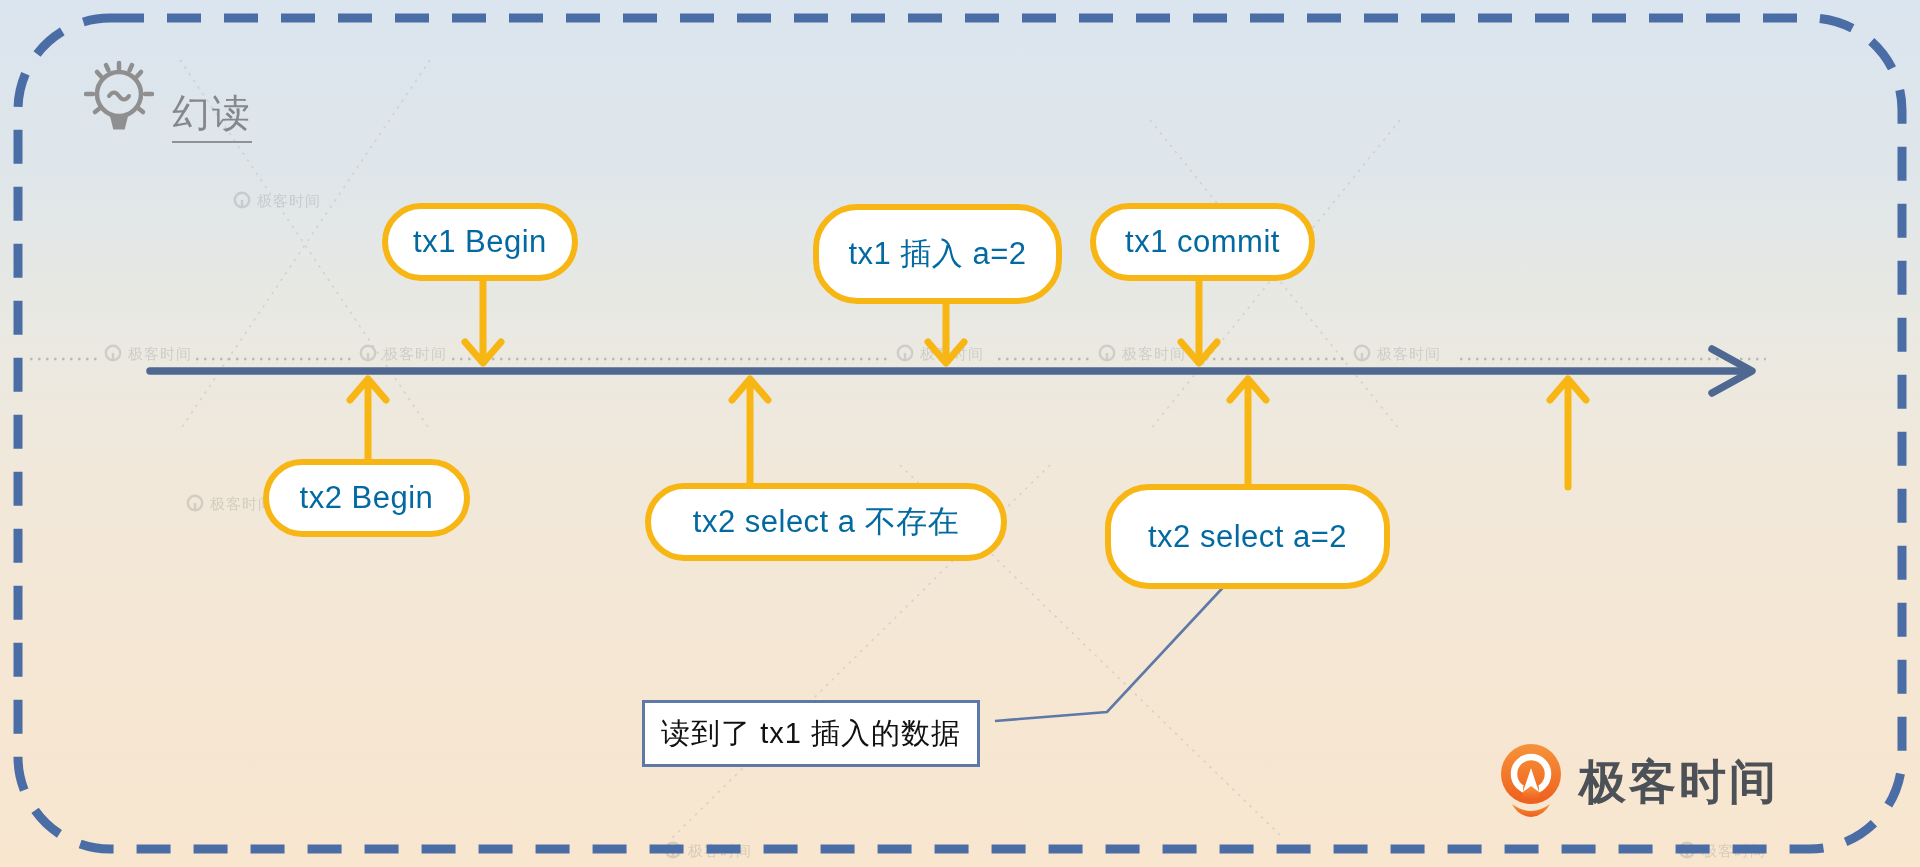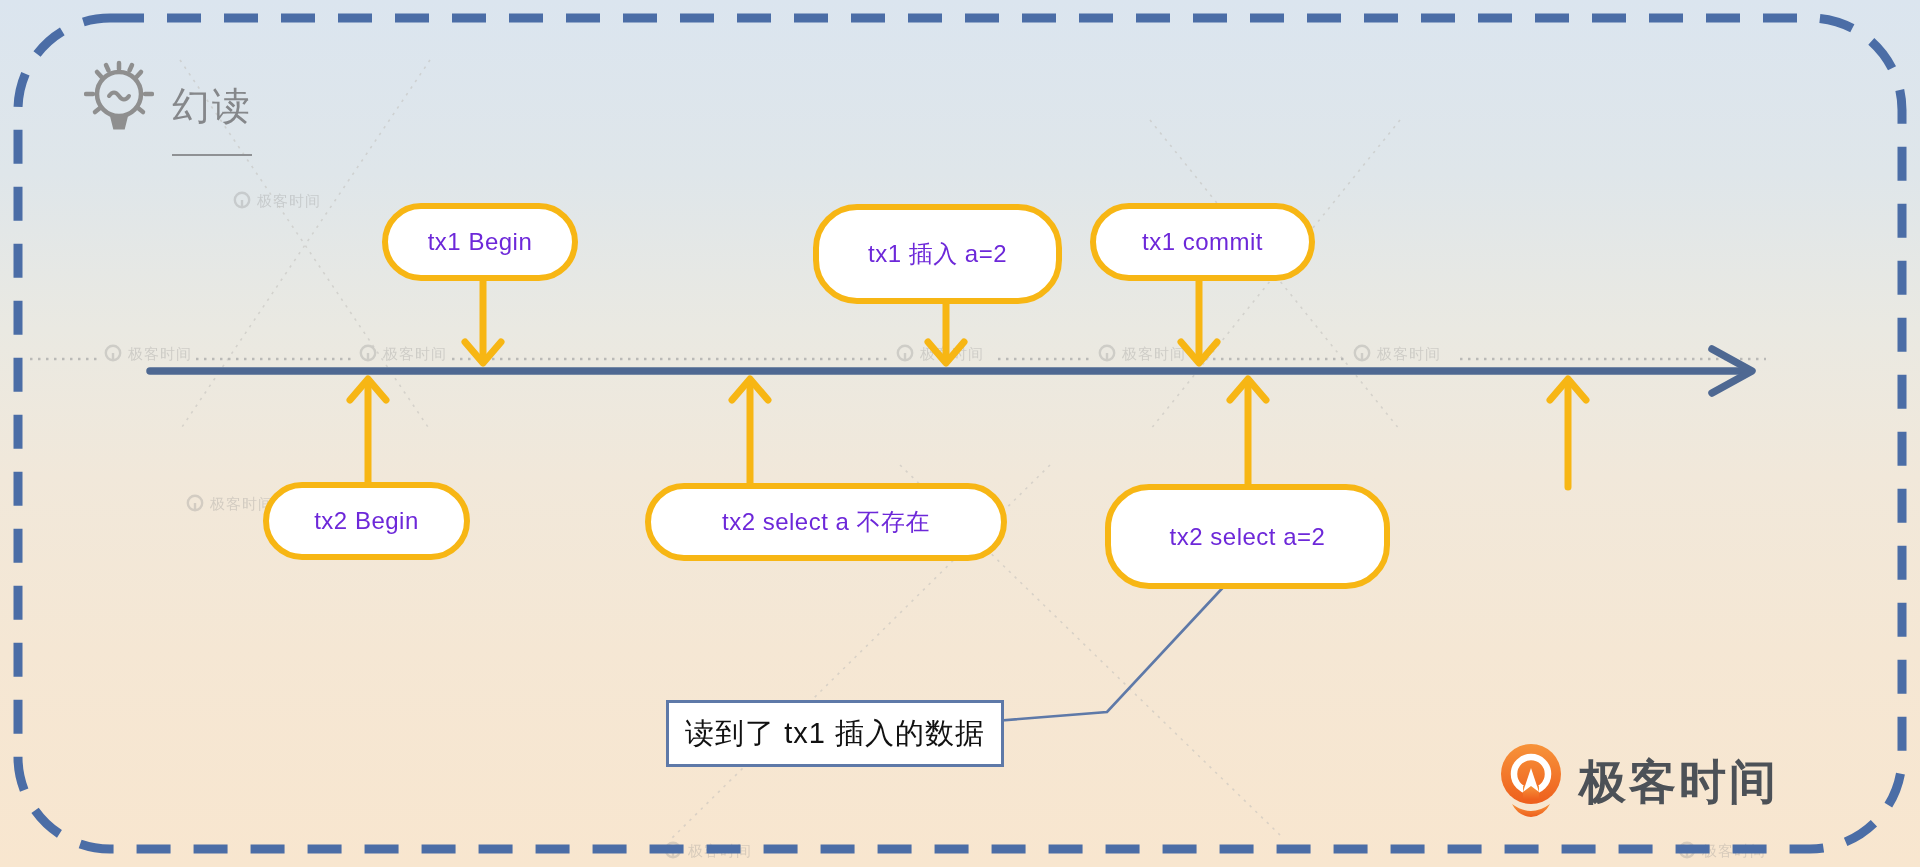--- a/index.html
+++ b/index.html
@@ -7,38 +7,38 @@
   #canvas{
     position:relative;width:1920px;height:867px;overflow:hidden;
     background:linear-gradient(180deg,#dbe5ef 0%,#dfe6ea 20%,#eae9e2 38%,#f1e8da 55%,#f5e7d4 75%,#f8e6cf 100%);
   }
   .layer{position:absolute;left:0;top:0;width:1920px;height:867px;}
   svg.overlay{z-index:2;pointer-events:none;}
 
   
   .header{position:absolute;left:84px;top:60px;display:flex;align-items:flex-start;z-index:3;}
   .header .title{
-    margin-left:18px;margin-top:21px;font-size:38px;color:#85878a;
-    border-bottom:2px solid #8f9194;padding-bottom:22px;letter-spacing:2px;
+    margin-left:18px;margin-top:28px;font-size:38px;color:#85878a;
+    border-bottom:2px solid #8f9194;padding-bottom:2px;letter-spacing:2px;
   }
 
   
   .pill{
     position:absolute;z-index:3;box-sizing:border-box;
     background:#ffffff;border:6px solid #f7b614;border-radius:44px;
     display:flex;align-items:center;justify-content:center;
-    font-size:24px;color:#6d28d9;letter-spacing:0.5px;white-space:nowrap;
+    font-size:31px;color:#0369a1;letter-spacing:0.5px;white-space:nowrap;
   }
 
   
   .callout{
     position:absolute;z-index:3;box-sizing:border-box;
     background:#ffffff;border:3px solid #5e79a8;
     display:flex;align-items:center;justify-content:center;
-    font-size:29px;color:#111111;letter-spacing:1px;white-space:nowrap;margin-left:24px;
+    font-size:29px;color:#111111;letter-spacing:1px;white-space:nowrap;
   }
 
   
   .wm{
     position:absolute;z-index:1;display:flex;align-items:center;gap:5px;
     color:#8e8e8e;opacity:0.30;font-size:15px;letter-spacing:1px;white-space:nowrap;
   }
   .wm svg{display:block;}
 
   
@@ -193,21 +193,21 @@
         <path d="M22,5 L24.5,10.5"></path>
         <path d="M48,5 L45.5,10.5"></path>
       </g>
     </svg>
     <div class="title">幻读</div>
   </div>
 
   <div class="pill" style="left:382px;top:203px;width:196px;height:78px;">tx1 Begin</div>
   <div class="pill" style="left:813px;top:204px;width:249px;height:100px;">tx1 插入 a=2</div>
   <div class="pill" style="left:1090px;top:203px;width:225px;height:78px;">tx1 commit</div>
-  <div class="pill" style="left:263px;top:482px;width:207px;height:78px;">tx2 Begin</div>
+  <div class="pill" style="left:263px;top:459px;width:207px;height:78px;">tx2 Begin</div>
   <div class="pill" style="left:645px;top:483px;width:362px;height:78px;">tx2 select a 不存在</div>
   <div class="pill" style="left:1105px;top:484px;width:285px;height:105px;">tx2 select a=2</div>
 
   <div class="callout" style="left:642px;top:700px;width:338px;height:67px;">读到了 tx1 插入的数据</div>
 
   <div class="brand">
     <svg width="64" height="80" viewBox="0 0 64 80">
       <defs>
         <linearGradient id="lg-orange" x1="0" y1="0" x2="0" y2="1">
           <stop offset="0" stop-color="#f7933a"></stop>

